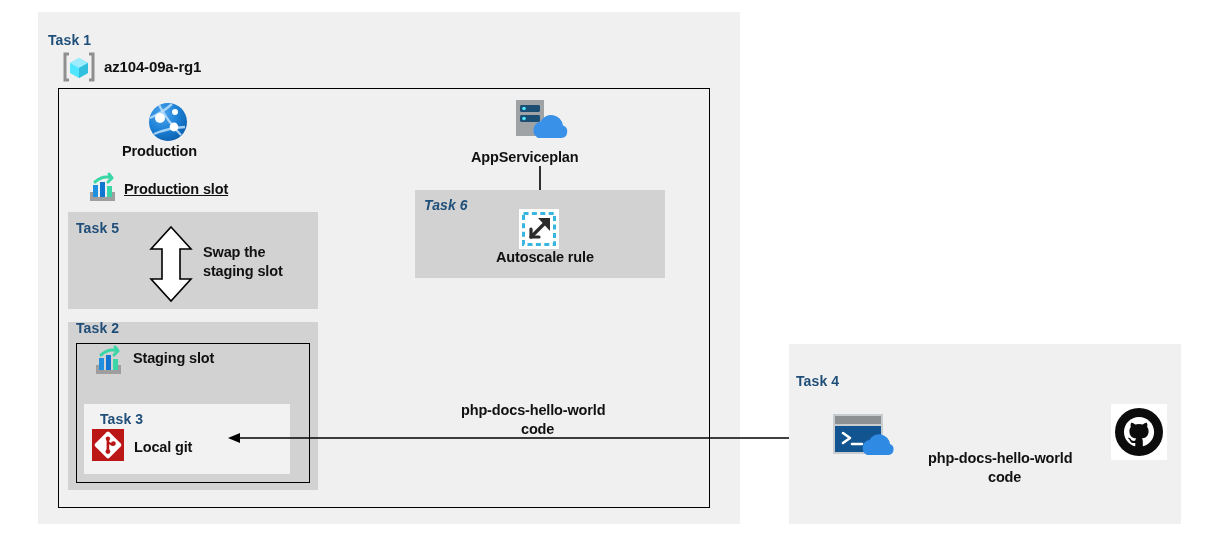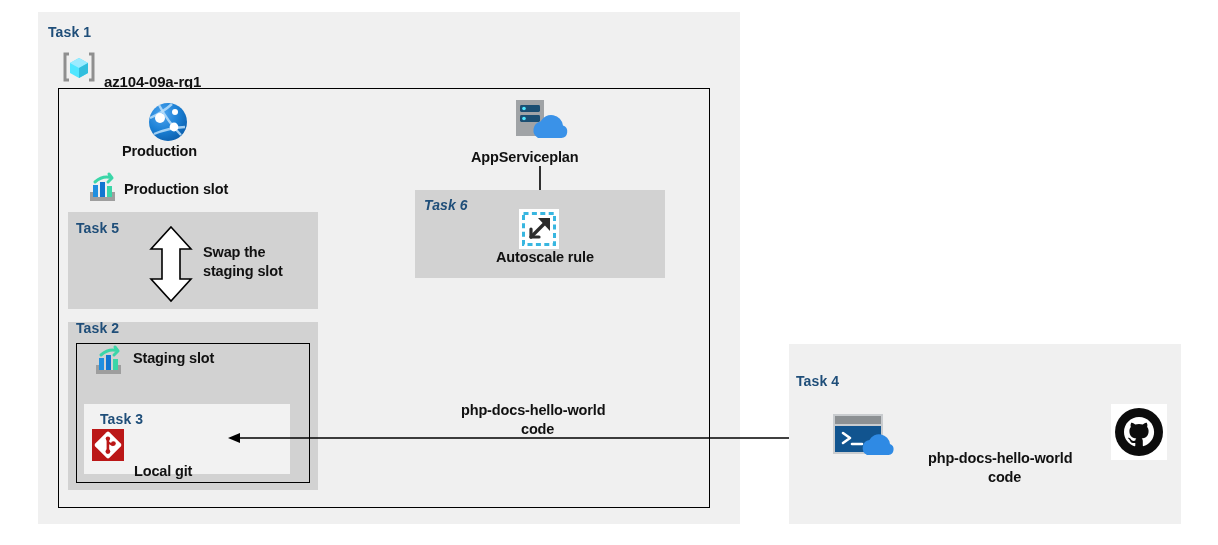--- a/index.html
+++ b/index.html
@@ -13,32 +13,32 @@
               white-space:nowrap;letter-spacing:-.15px;}
   .node-label.wrap{white-space:normal;text-align:center;line-height:1.32;}
   .icon{position:absolute;}
   svg{display:block;overflow:visible;}
 </style>
 </head>
 <body>
 
 <div class="box" style="left:38px;top:12px;width:702px;height:512px;background:#F0F0F0;"></div>
 
-<div class="task-label" style="left:48px;top:24px;">Task 1</div>
+<div class="task-label" style="left:48px;top:32px;">Task 1</div>
 
 <div class="icon" style="left:62px;top:50px;width:34px;height:34px;">
   <svg width="34" height="34" viewBox="0 0 34 34">
     <path d="M7 4 L3 4 L3 30 L7 30" fill="none" stroke="#8F8F8F" stroke-width="3"></path>
     <path d="M27 4 L31 4 L31 30 L27 30" fill="none" stroke="#8F8F8F" stroke-width="3"></path>
     <polygon points="17,8 26,13 26,23 17,28 8,23 8,13" fill="#50E6FF"></polygon>
     <polygon points="17,8 26,13 17,18 8,13" fill="#9CEBFF"></polygon>
     <polygon points="17,18 26,13 26,23 17,28" fill="#32BEDD"></polygon>
   </svg>
 </div>
-<div class="node-label" style="left:104px;top:58px;font-size:15px;margin-top:15px;">az104-09a-rg1</div>
+<div class="node-label" style="left:104px;top:58px;font-size:15px;">az104-09a-rg1</div>
 
 <div class="box" style="left:58px;top:88px;width:652px;height:420px;background:#F0F0F0;border:1.5px solid #000000;"></div>
 
 <div class="icon" style="left:148px;top:102px;width:40px;height:40px;">
   <svg width="40" height="40" viewBox="0 0 40 40">
     <defs>
       <radialGradient id="asGrad" cx="35%" cy="30%" r="80%">
         <stop offset="0%" stop-color="#4FA6F0"></stop>
         <stop offset="55%" stop-color="#1A7FD4"></stop>
         <stop offset="100%" stop-color="#0A5BA8"></stop>
@@ -59,21 +59,21 @@
   <svg width="32" height="32" viewBox="0 0 32 32">
     <path d="M9 9 Q17 2 26 5 L23 1 M26 5 L22 9" fill="none" stroke="#3BD6A8" stroke-width="3" stroke-linecap="round" stroke-linejoin="round"></path>
     <rect x="7" y="12" width="5" height="12" fill="#1F8FE0"></rect>
     <rect x="14" y="9" width="5" height="15" fill="#1176D1"></rect>
     <rect x="21" y="13" width="5" height="11" fill="#3BD6A8"></rect>
     <rect x="4" y="24" width="25" height="4" rx="1" fill="#9E9E9E"></rect>
     <rect x="4" y="19" width="3" height="9" fill="#9E9E9E"></rect>
     <rect x="26" y="19" width="3" height="9" fill="#9E9E9E"></rect>
   </svg>
 </div>
-<div class="node-label" style="left:124px;top:181px;">Production slot</div>
+<div class="node-label" style="left:124px;top:181px;text-decoration:underline;">Production slot</div>
 
 <div class="box" style="left:68px;top:212px;width:250px;height:97px;background:#D2D2D2;"></div>
 <div class="task-label" style="left:76px;top:220px;text-align:center;">Task 5</div>
 
 <div class="icon" style="left:146px;top:225px;width:50px;height:78px;">
   <svg width="50" height="78" viewBox="0 0 50 78">
     <polygon points="25,2 45,24 34,24 34,54 45,54 25,76 5,54 16,54 16,24 5,24" fill="#FFFFFF" stroke="#000000" stroke-width="1.6" stroke-linejoin="miter"></polygon>
   </svg>
 </div>
 <div class="node-label wrap" style="left:203px;top:243px;text-align:left;">Swap the</div>
@@ -108,21 +108,21 @@
     </g>
     <g fill="#BB1717">
       <rect x="14.6" y="9" width="2.6" height="14" rx="1.2"></rect>
       <circle cx="15.9" cy="22.6" r="2.4"></circle>
       <circle cx="15.9" cy="9.6" r="2.2"></circle>
       <circle cx="21.4" cy="14.6" r="2.4"></circle>
       <path d="M16 13.4 L21 16.2" stroke="#BB1717" stroke-width="2.2" fill="none"></path>
     </g>
   </svg>
 </div>
-<div class="node-label" style="left:134px;top:439px;margin-top:24px;">Local git</div>
+<div class="node-label" style="left:134px;top:439px;">Local git</div>
 
 <div class="icon" style="left:512px;top:98px;width:58px;height:46px;">
   <svg width="58" height="46" viewBox="0 0 58 46">
     <rect x="4" y="2" width="28" height="36" fill="#A0A3A6"></rect>
     <rect x="8" y="7" width="20" height="7" rx="1.4" fill="#1B4E72"></rect>
     <rect x="8" y="17" width="20" height="7" rx="1.4" fill="#1B4E72"></rect>
     <circle cx="12" cy="10.5" r="1.8" fill="#50E6FF"></circle>
     <circle cx="12" cy="20.5" r="1.8" fill="#50E6FF"></circle>
     <path d="M26 40 a9 9 0 0 1 2.5 -16.6 a12 12 0 0 1 22.5 4.2 a6.4 6.4 0 0 1 -1.6 12.4 z" fill="#3A92E8"></path>
   </svg>

